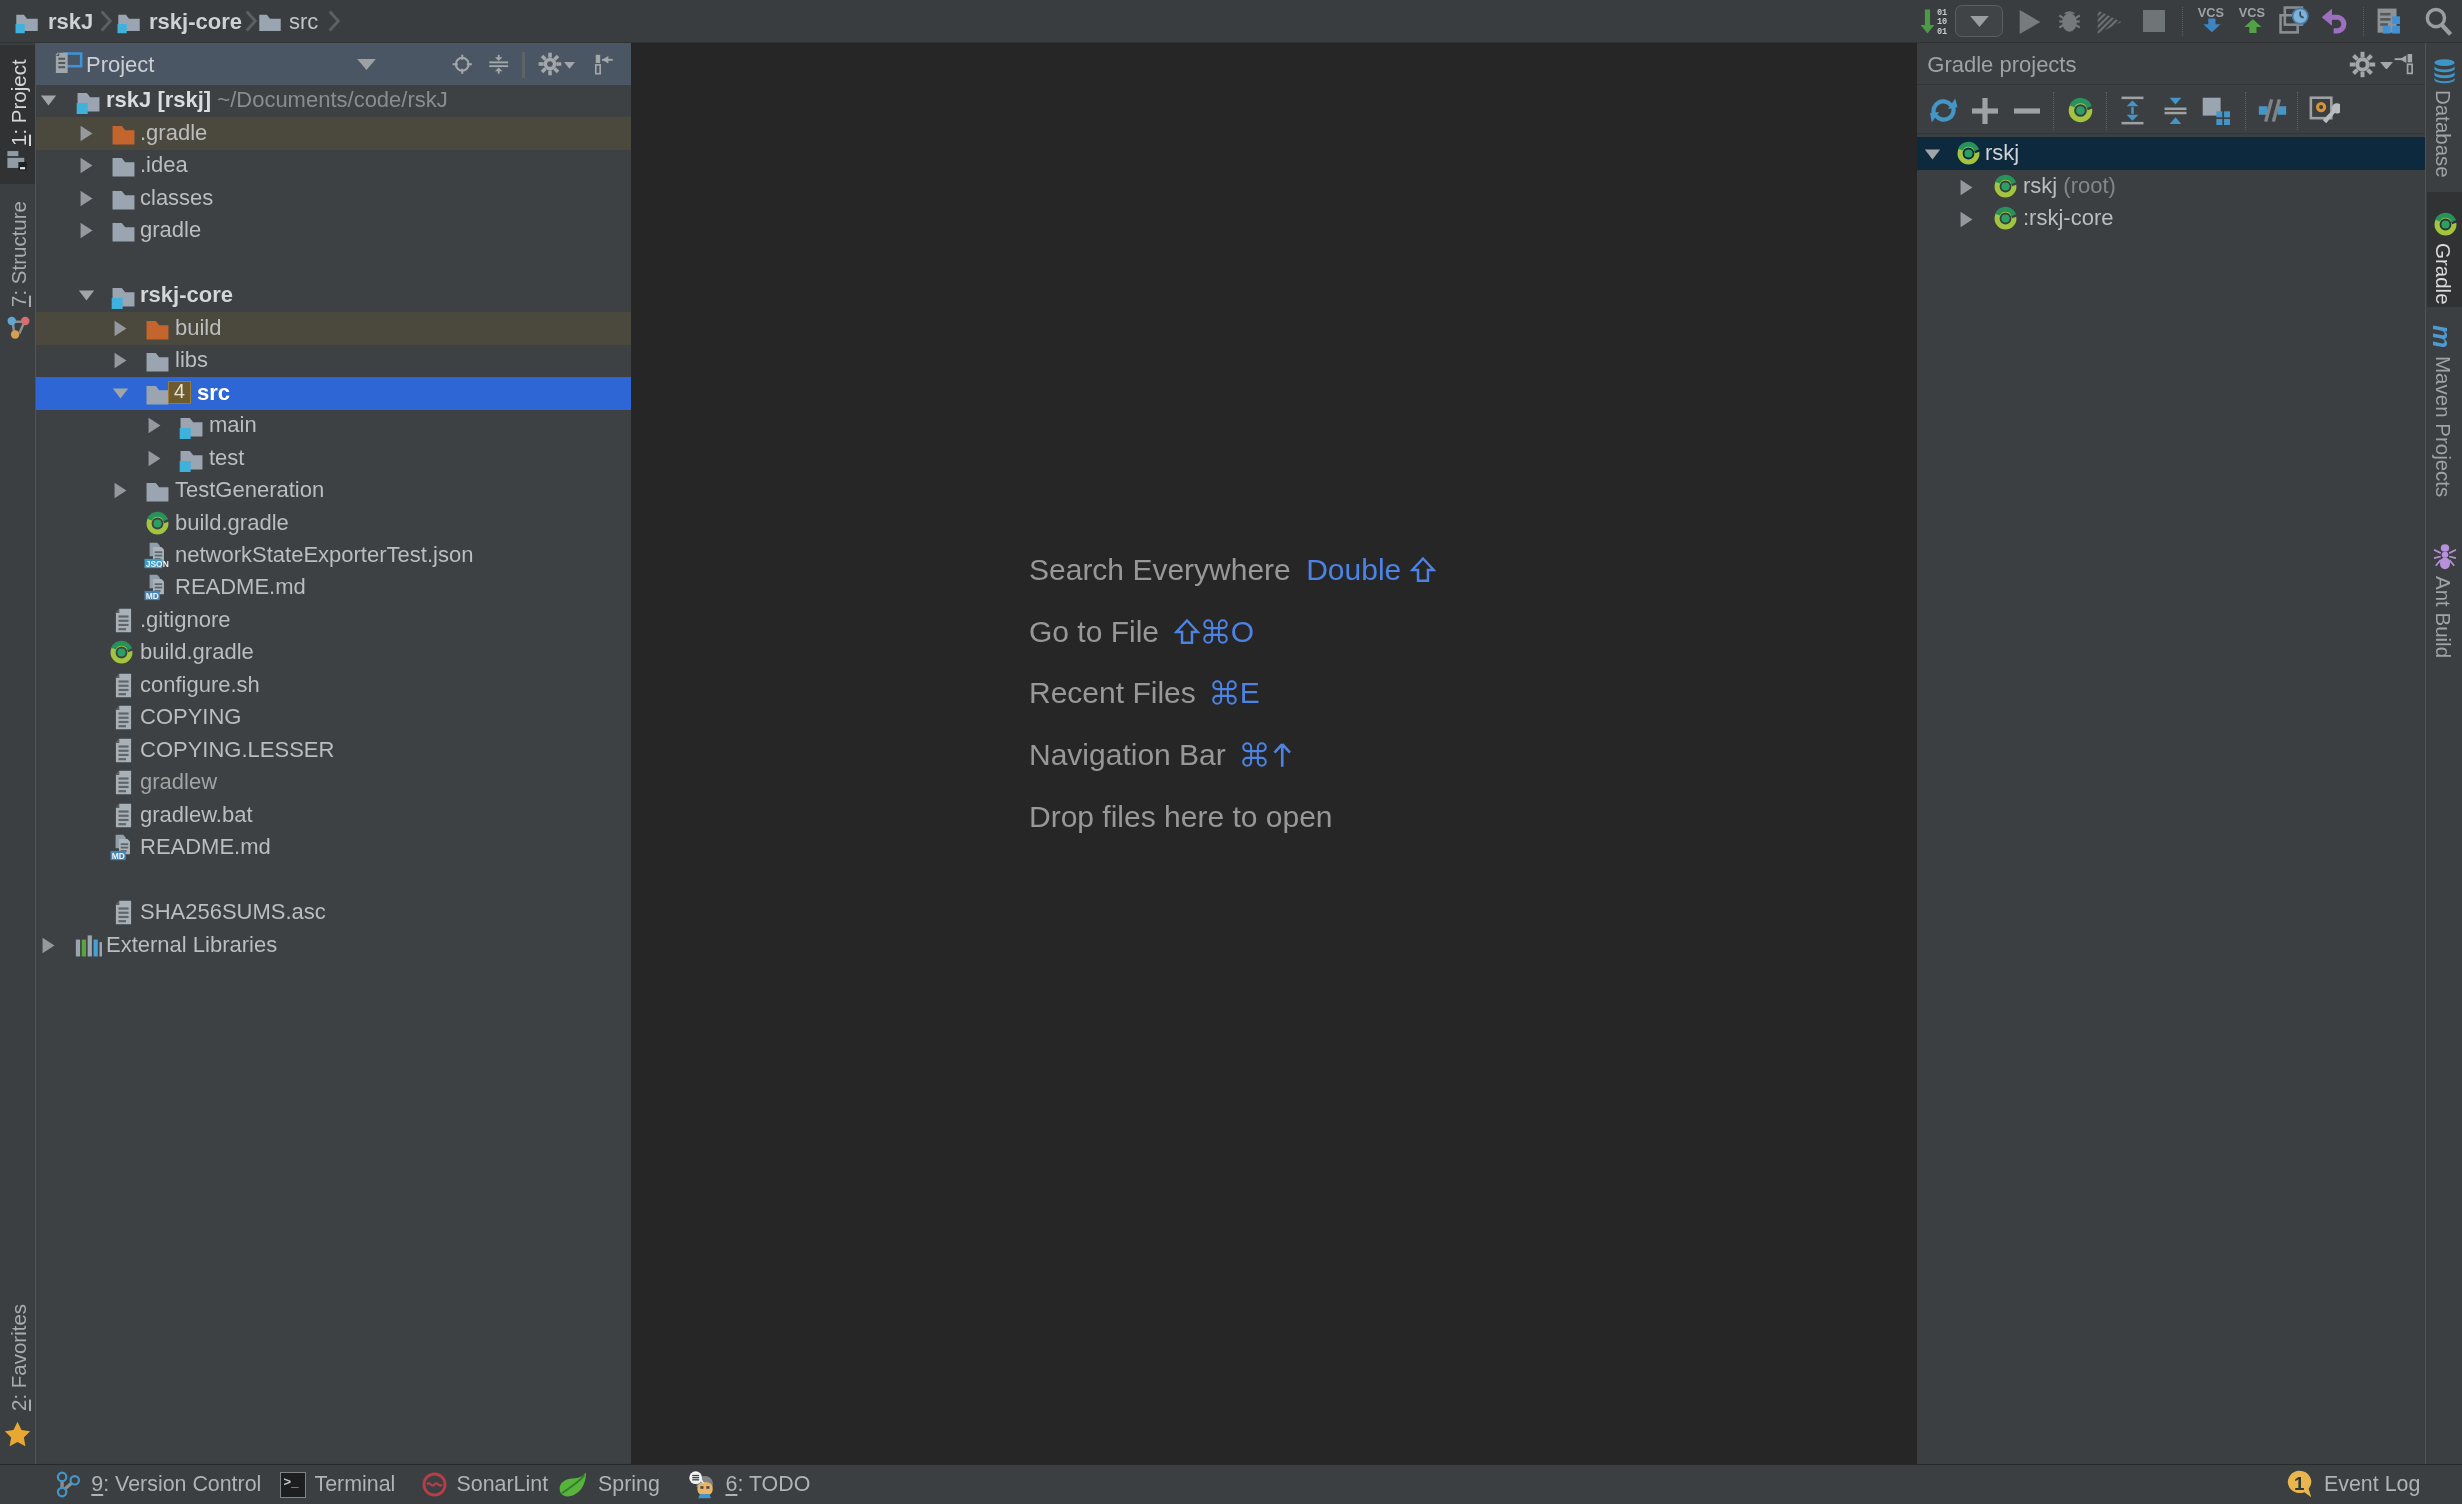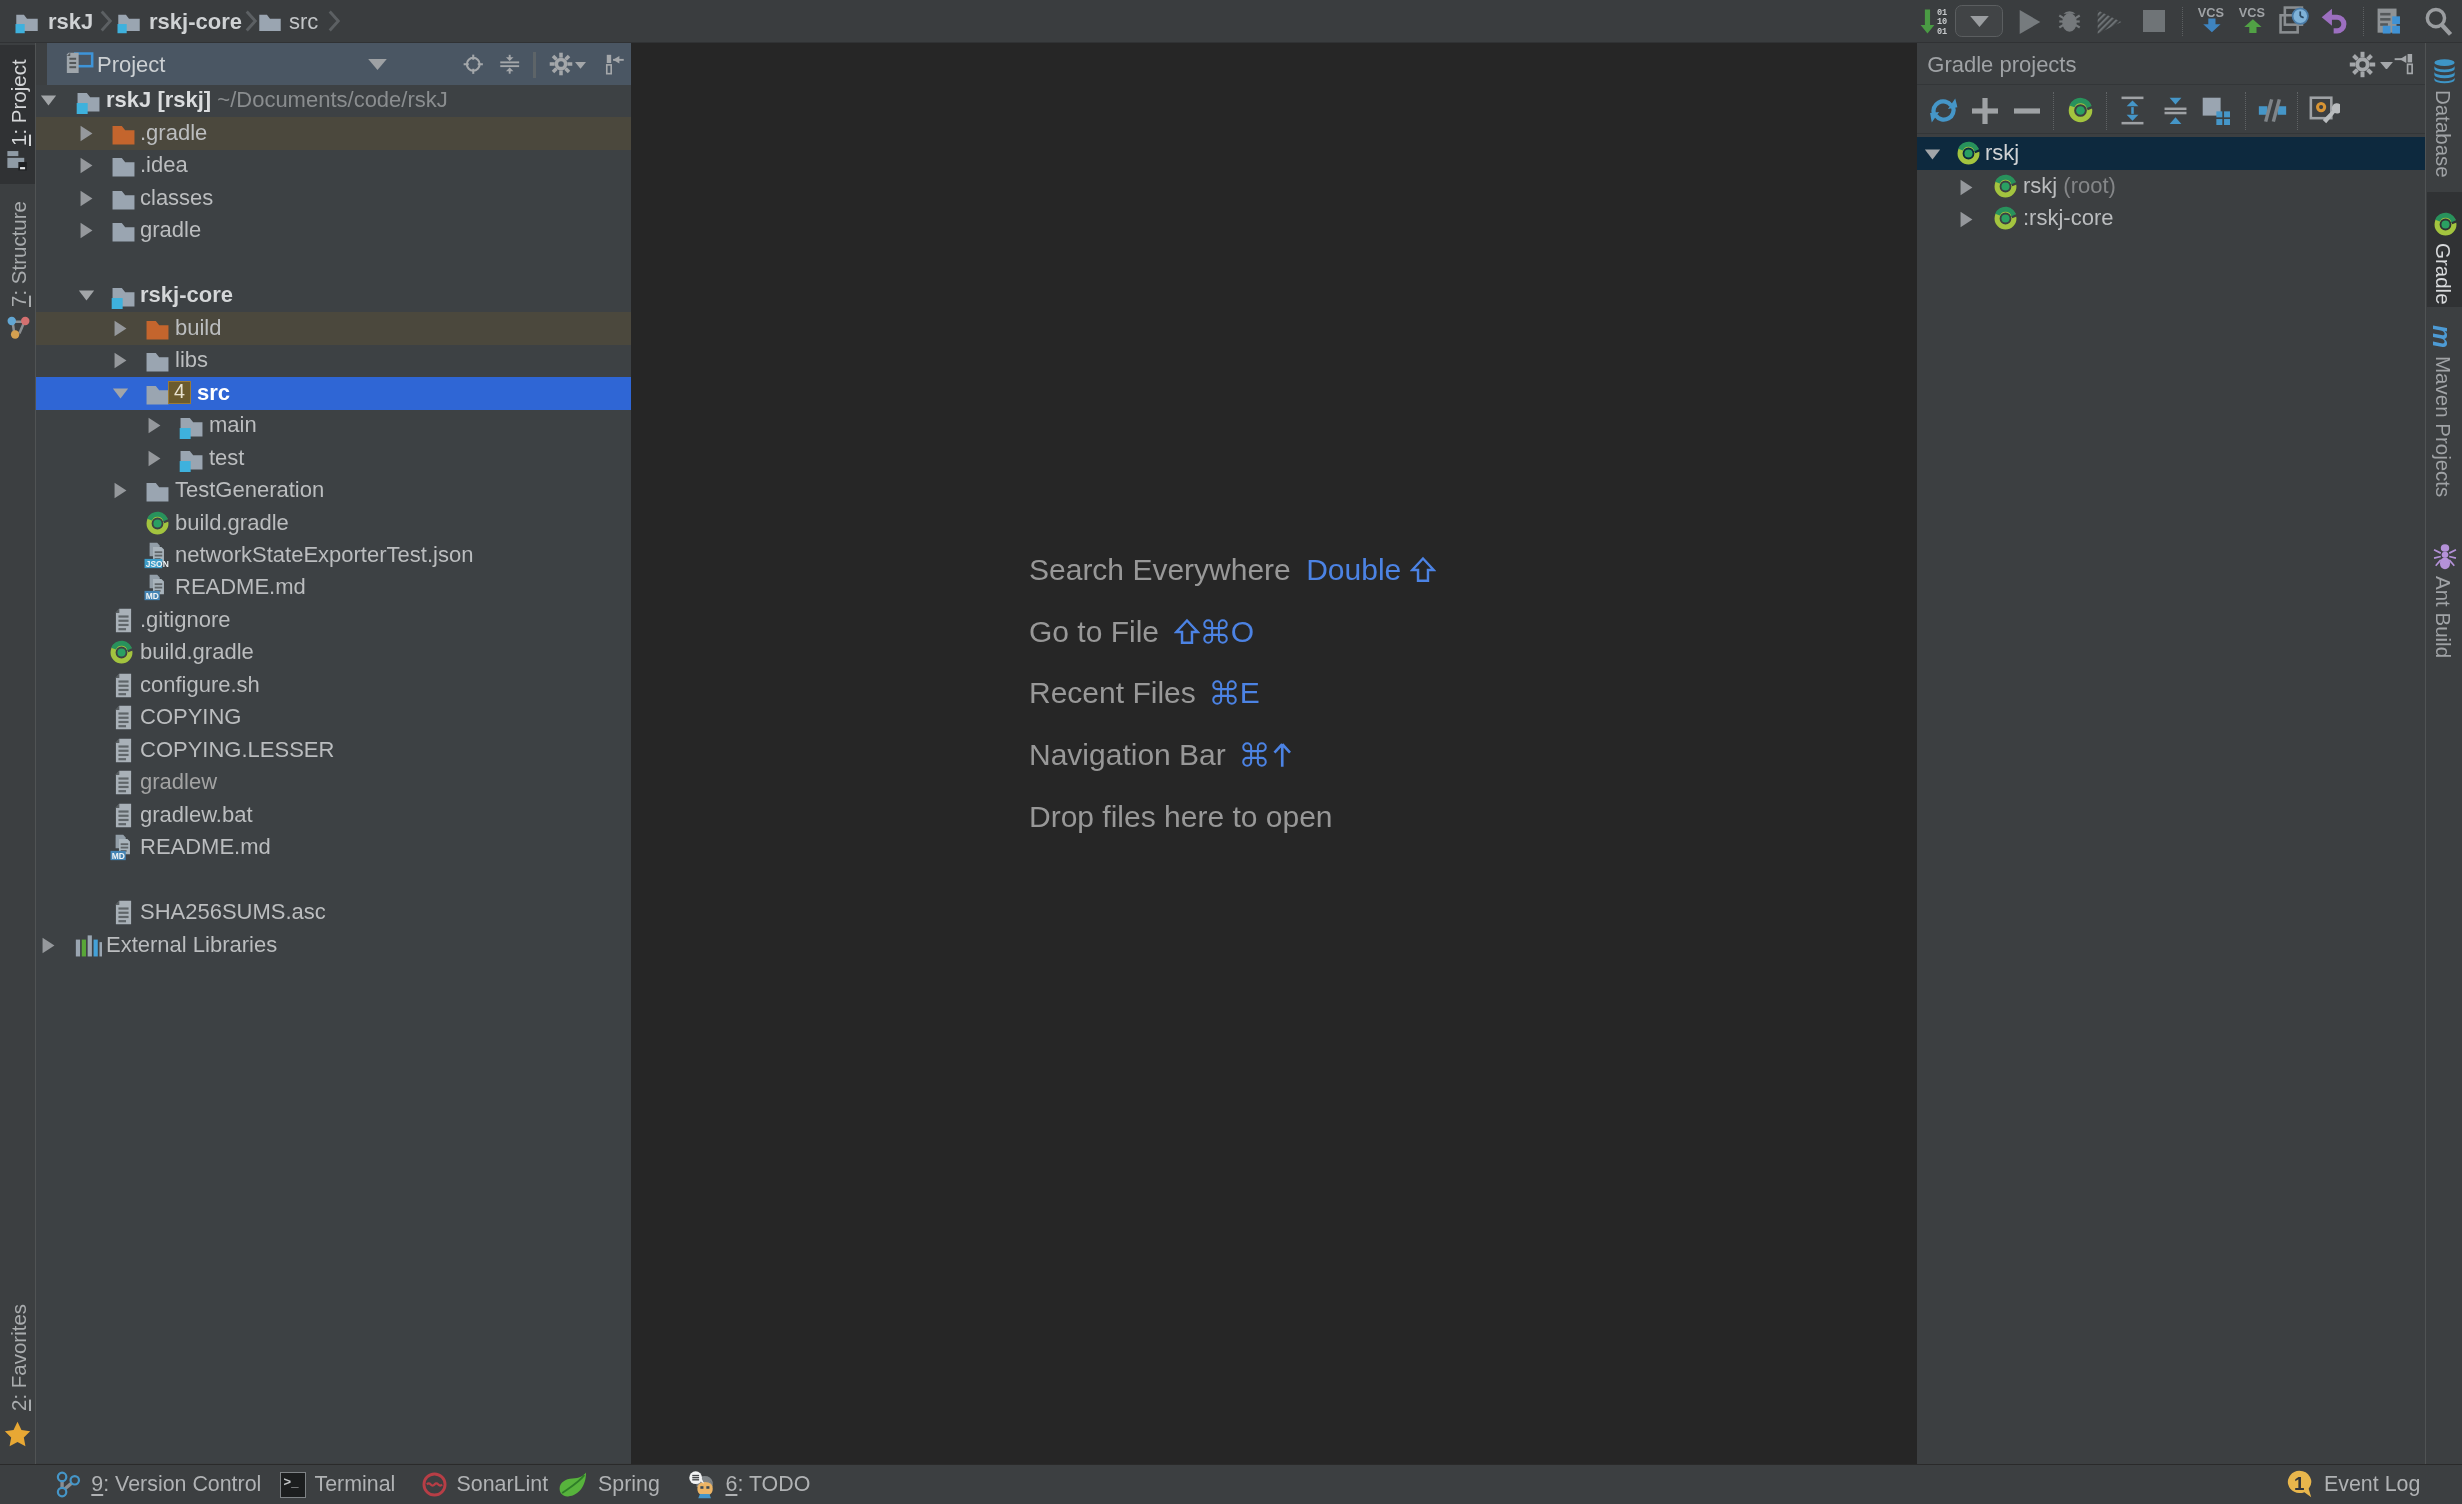--- a/index.html
+++ b/index.html
@@ -18,21 +18,21 @@
 .crumb { position:absolute; top:0; height:43px; display:flex; align-items:center; font-size:22px; font-weight:bold; color:#cfd2d4; }
 .chev { position:absolute; top:9.4px; width:12px; height:24px; }
 
 
 #lstripe { position:absolute; left:0; top:43px; width:36px; height:1421px; background:#3c3f41; border-right:0.9px solid #505354; }
 .vtextL { position:absolute; transform-origin:0 0; transform:rotate(-90deg); white-space:nowrap; font-size:20.5px; color:#a9acae; }
 .vtextR { position:absolute; transform-origin:0 0; transform:rotate(90deg); white-space:nowrap; font-size:20.5px; color:#a0a3a6; }
 .mn { text-decoration:underline; text-underline-offset:3.4px; }
 
 
-#pheader { position:absolute; left:36px; top:43px; width:595px; height:43px; background:#4a5663;margin-left:11px; }
+#pheader { position:absolute; left:36px; top:43px; width:595px; height:43px; background:#4a5663; }
 #ptree { position:absolute; left:36px; top:85px; width:595px; height:1378px; background:#3d4144; }
 .row { position:absolute; left:0; width:595px; height:32.5px; }
 .lbl { position:absolute; top:0; height:32.5px; line-height:32.5px; font-size:22px; color:#bbbdbf; white-space:nowrap; }
 .sel-blue { background:#2f66d5; }
 .sel-brown { background:#4b483d; }
 .tri { position:absolute; top:7.7px; width:17px; height:17px; }
 .icon32 { position:absolute; top:2.6px; width:27px; height:27px; }
 
 
 #editor { position:absolute; left:631px; top:43px; width:1286px; height:1421px; background:#262626; }

